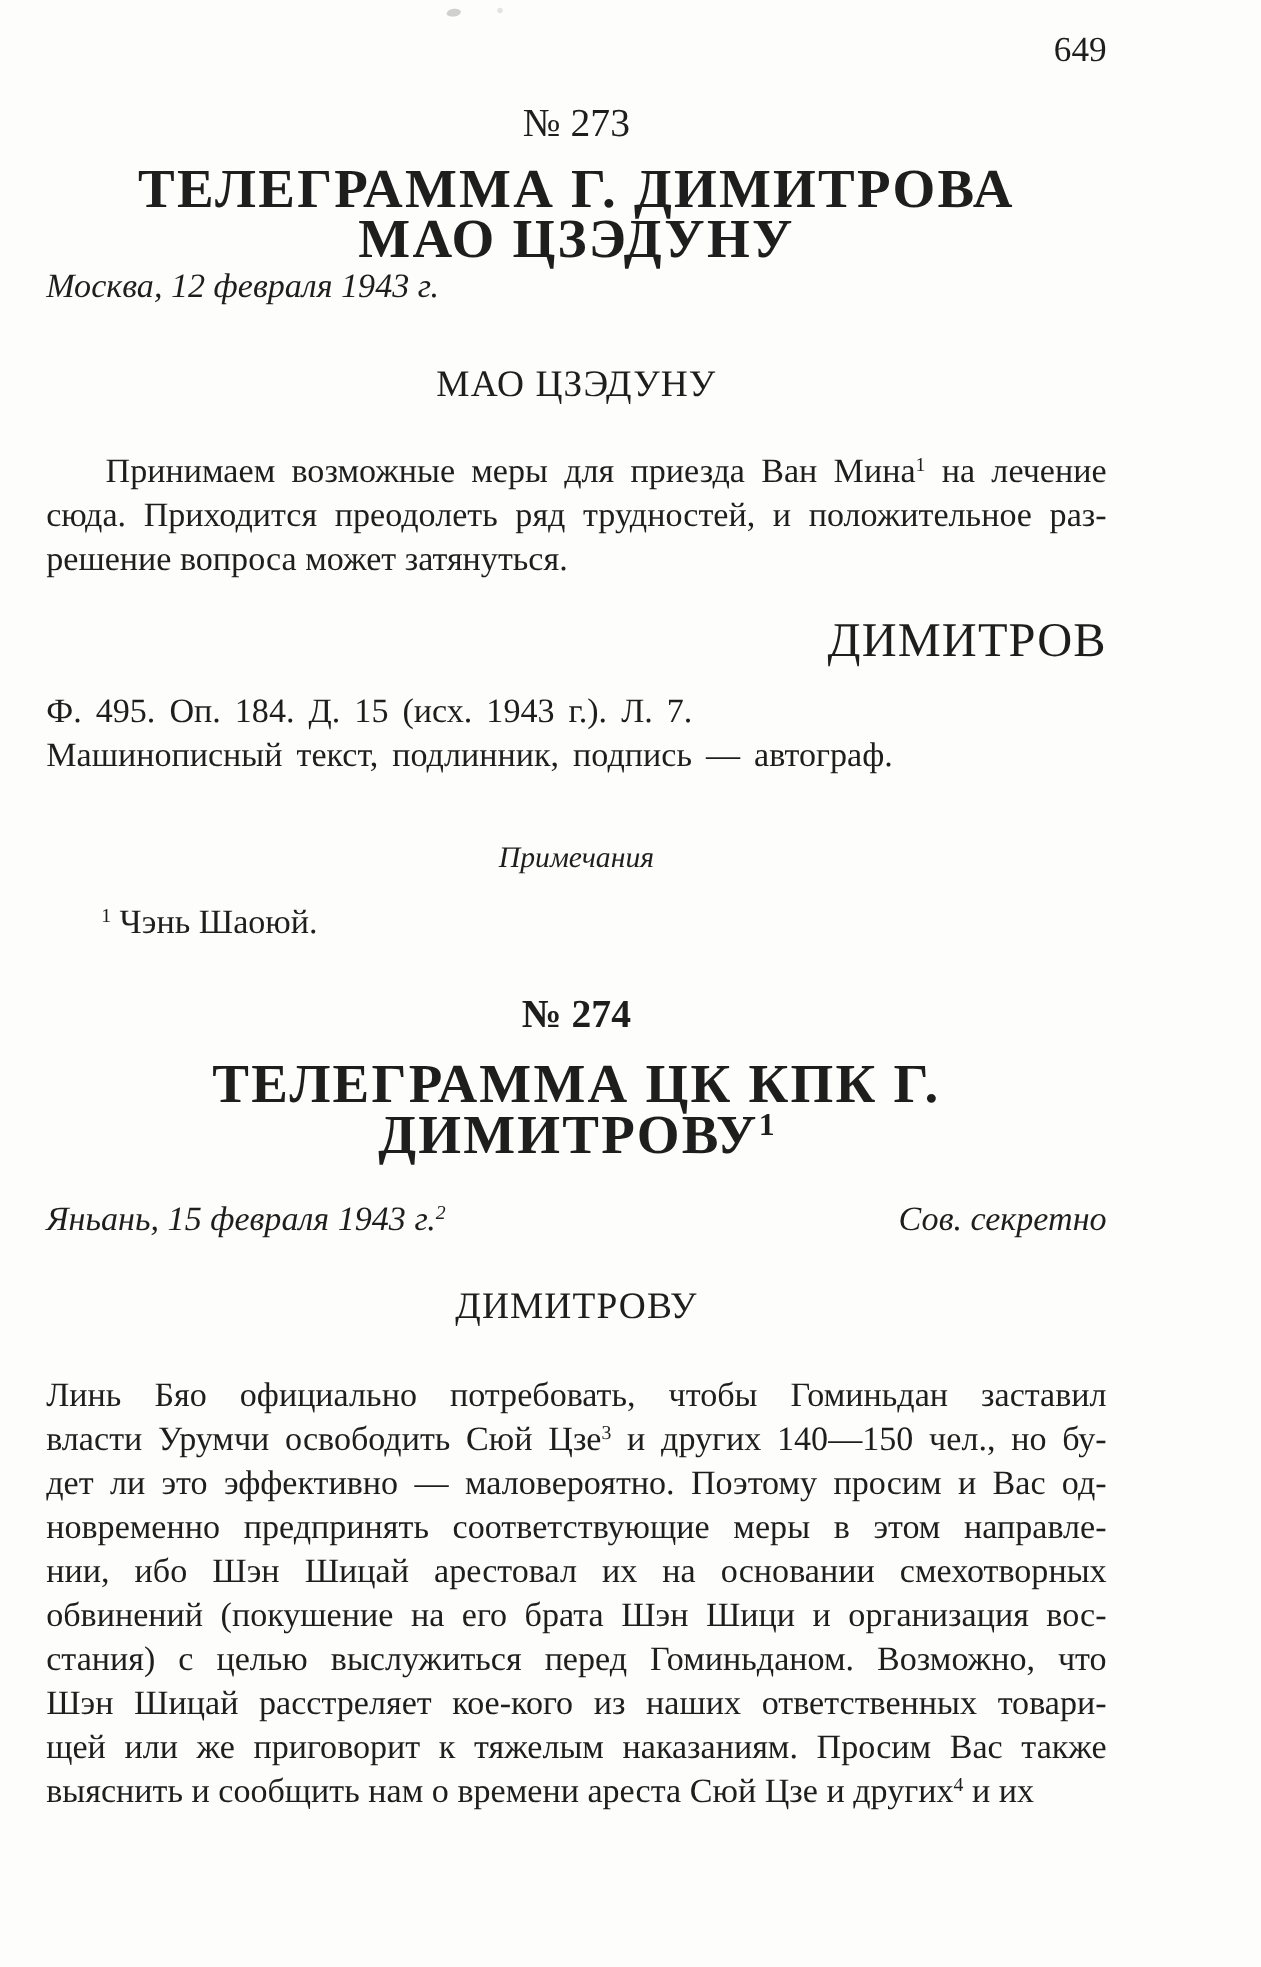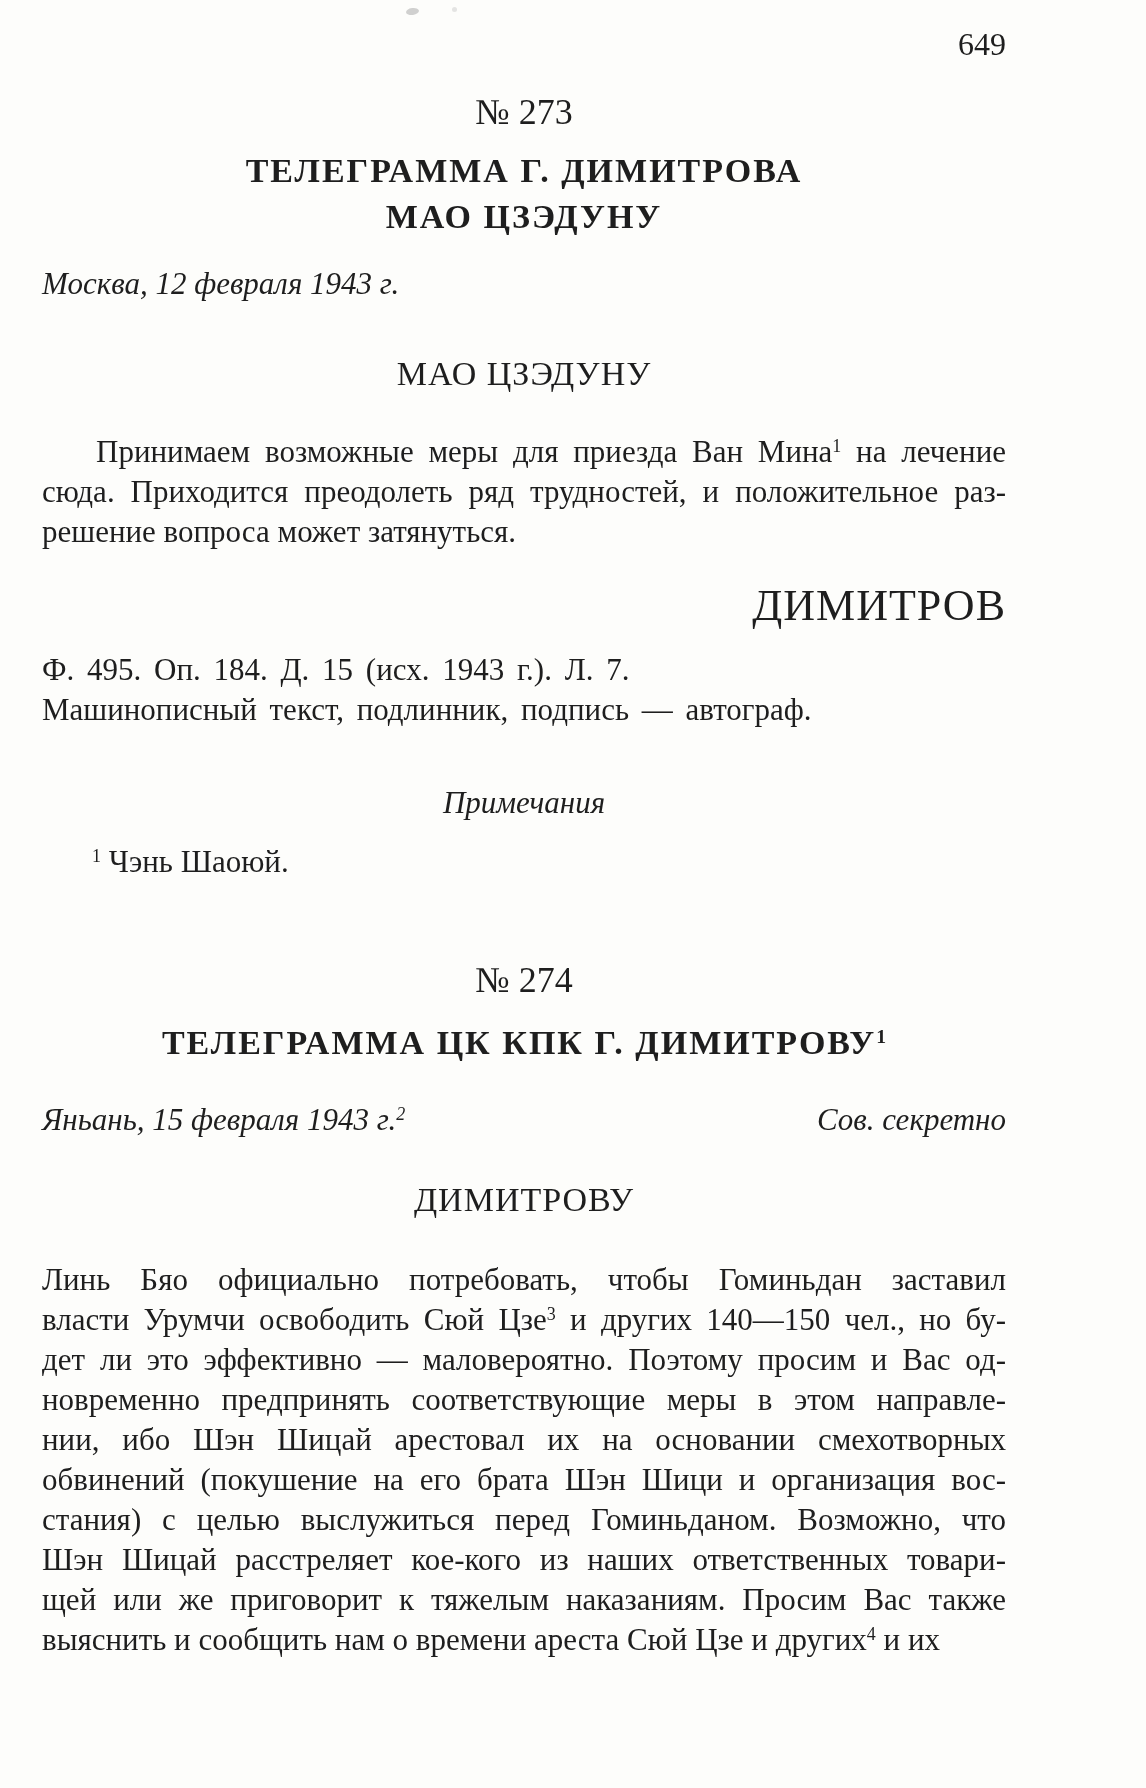--- a/index.html
+++ b/index.html
@@ -52,33 +52,33 @@
   .doc-number {
     text-align: center;
     font-size: 36px;
     line-height: 40px;
   }
   .doc1-number { margin-top: 30px; }
 
   .doc-title {
     text-align: center;
     font-weight: bold;
-    font-size: 34px;
+    font-size: 50px;
     line-height: 46px;
     letter-spacing: 2px;
   }
   .doc1-title { margin-top: 16px; }
   .doc2-title { margin-top: 20px; }
 
   .dateline {
     font-style: italic;
     font-size: 31px;
     line-height: 40px;
   }
-  .doc1-dateline { margin-top: 24px; }
+  .doc1-dateline { }
 
   .salutation {
     text-align: center;
     font-size: 34px;
     line-height: 40px;
     letter-spacing: 1px;
   }
   .doc1-salutation { margin-top: 50px; }
   .doc2-salutation { margin-top: 40px; }
 
@@ -108,32 +108,32 @@
     margin-top: 26px;
     font-size: 31px;
     line-height: 40px;
     word-spacing: 5px;
   }
 
   .notes-heading {
     margin-top: 52px;
     text-align: center;
     font-style: italic;
-    font-size: 31px;
+    font-size: 27px;
     line-height: 42px;
   }
 
   .footnotes {
     margin-top: 18px;
     font-size: 31px;
     line-height: 40px;
   }
   .footnotes .line { padding-left: 50px; }
 
-  .doc2-number { margin-top: 78px; }
+  .doc2-number { margin-top: 44px; font-weight: bold; }
 
   .dateline-row {
     margin-top: 34px;
     display: flex;
     justify-content: space-between;
     align-items: baseline;
   }
   .classification {
     font-style: italic;
     font-size: 31px;

